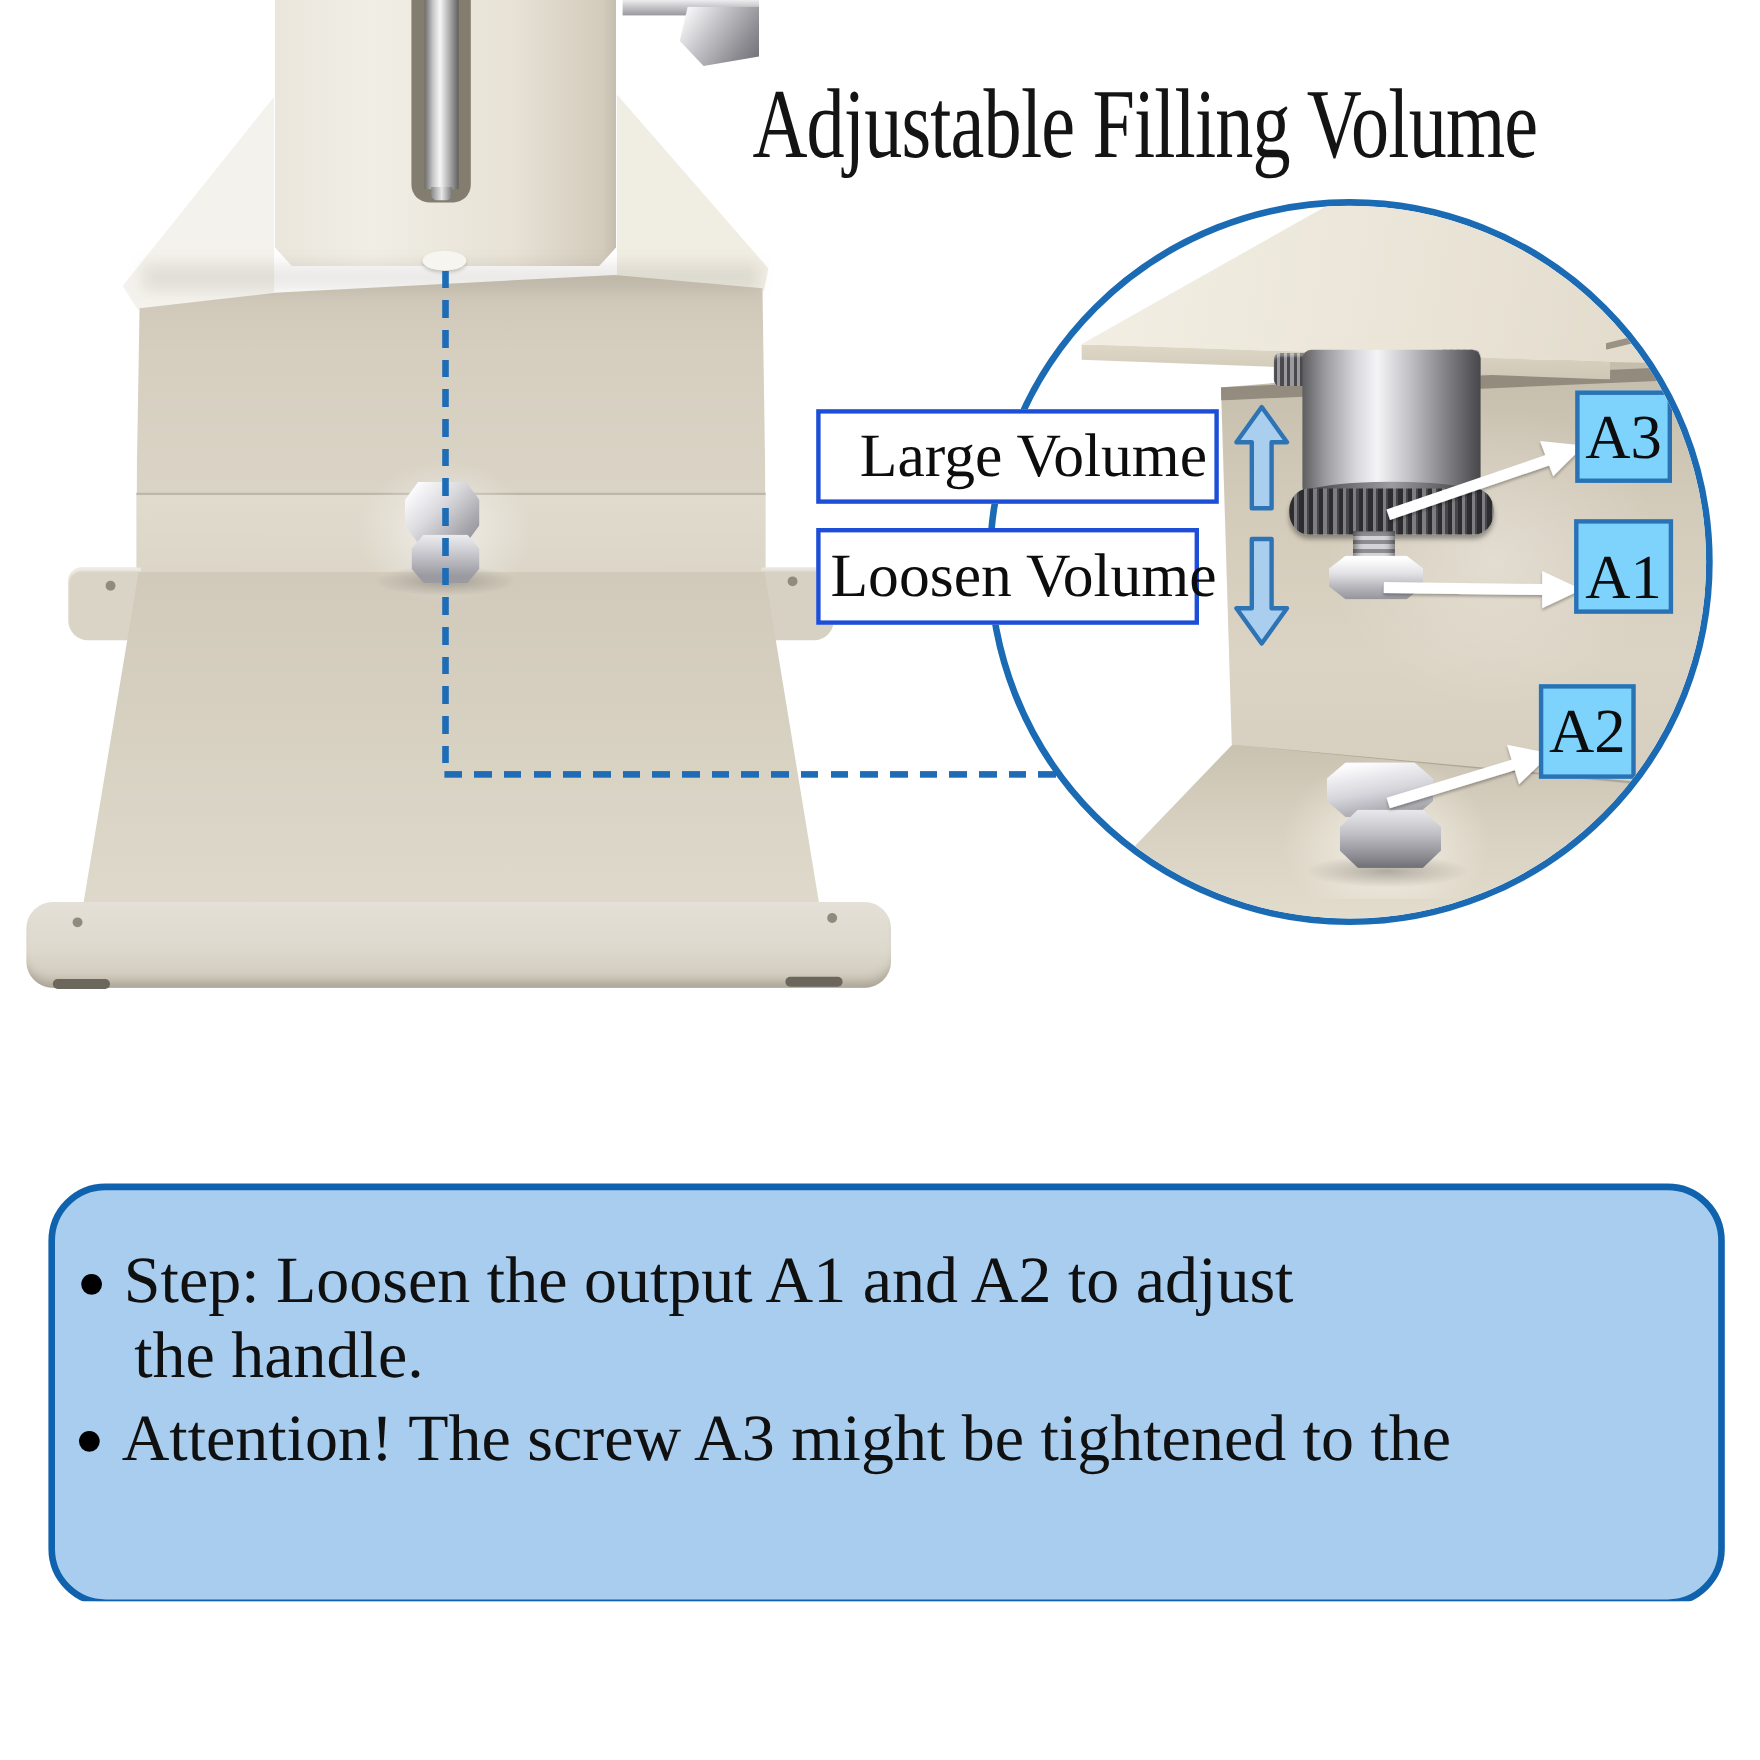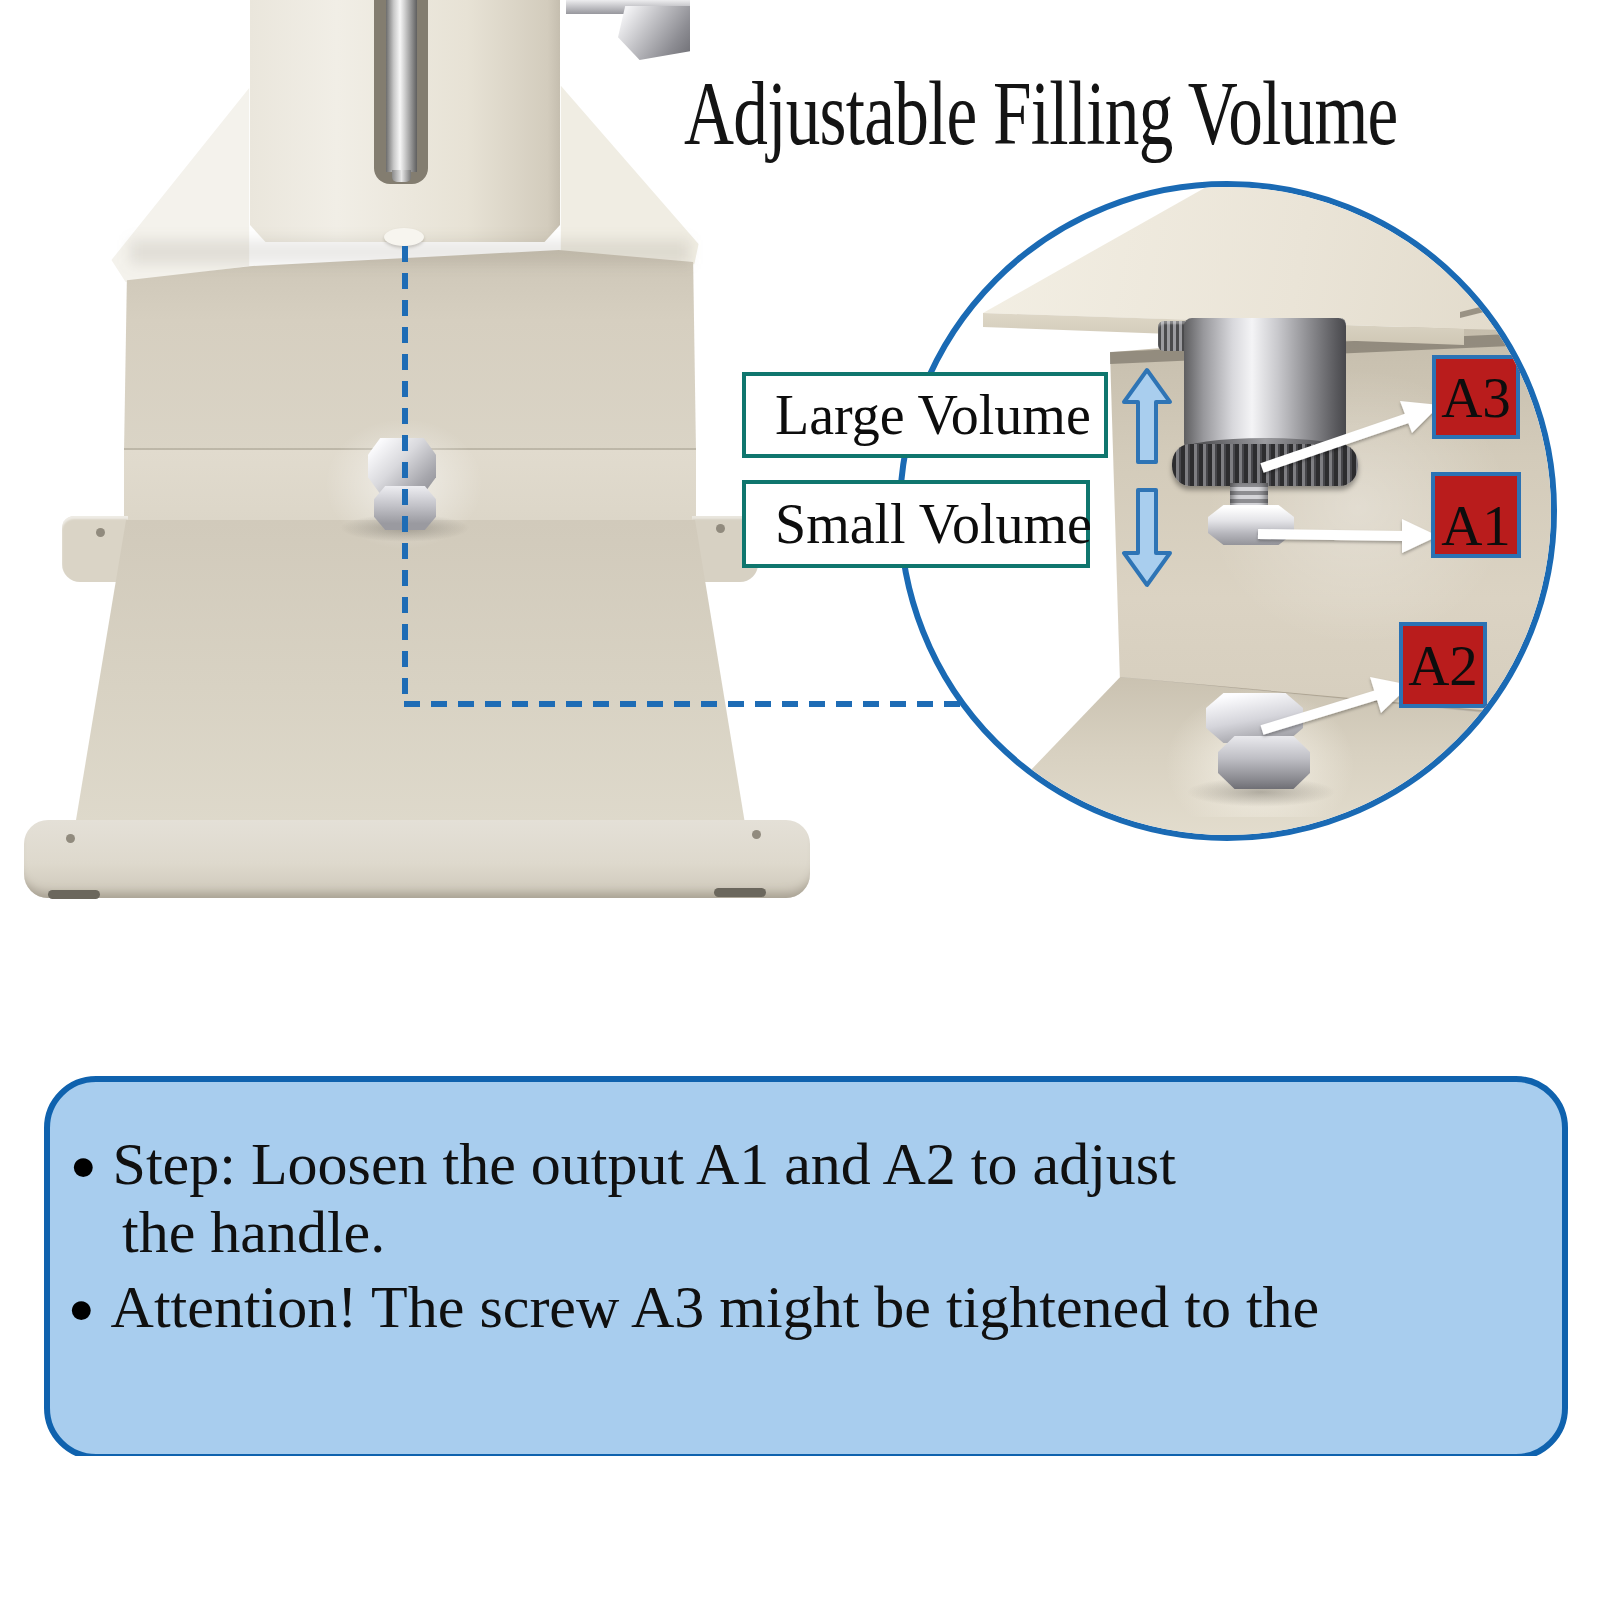--- a/index.html
+++ b/index.html
@@ -103,29 +103,29 @@
   .c-nutA1{left:305px;top:318px;width:86px;height:40px;
     background:linear-gradient(180deg,#ffffff 6%,#e3e3e7 40%,#b5b5bb 72%,#94949a 100%);}
   .c-a2head{left:303px;top:506px;width:97px;height:50px;
     background:linear-gradient(170deg,#fdfdff 10%,#d5d5db 52%,#9f9fa5 88%);}
   .c-a2nut{left:315px;top:549px;width:92px;height:53px;
     background:linear-gradient(180deg,#e9e9ed 0%,#bfbfc5 42%,#8a8a90 82%,#6f6f75 100%);}
   .c-a2shadow{left:283px;top:590px;width:150px;height:30px;
     background:radial-gradient(ellipse,rgba(50,45,35,.32),rgba(50,45,35,0) 70%);}
   .c-svg{left:0;top:0;width:648px;height:648px;}
 
-  .alabel{background:#b91c1c;border:4px solid #2b72b4;color:#0d0d0d;font-size:57px;
+  .alabel{background:#7dd3fc;border:4px solid #2b72b4;color:#0d0d0d;font-size:57px;
     display:flex;align-items:center;justify-content:center;line-height:1;}
   .alabel-a3{left:529px;top:168px;width:88px;height:84px;}
   .alabel-a1{left:528px;top:285px;width:90px;height:86px;align-items:flex-end;}
   .alabel-a2{left:496px;top:435px;width:88px;height:86px;}
 
   
-  .vol{background:#ffffff;border:4px solid #0f766e;color:#0d0d0d;font-size:56px;
-    display:flex;align-items:center;padding-left:29px;white-space:nowrap;}
+  .vol{background:#ffffff;border:4px solid #1d4ed8;color:#0d0d0d;font-size:56px;
+    display:flex;align-items:center;padding-left:29px;white-space:nowrap;justify-content:center;}
   .vol-large{left:742px;top:372px;width:366px;height:86px;}
   .vol-small{left:742px;top:480px;width:348px;height:88px;}
 
   
   .title{left:684px;top:62px;font-size:90px;color:#141414;letter-spacing:-1px;white-space:nowrap;
     transform:scaleX(.77);transform-origin:left top;}
   .watermark{left:645px;top:772px;font-size:28px;color:#a3a3a3;letter-spacing:1.5px;white-space:nowrap;}
 
   
   .notebox{left:44px;top:1076px;width:1524px;height:384px;background:#a8cdee;
@@ -228,21 +228,21 @@
     </div>
     <div class="abs alabel alabel-a2">
       <span>A2</span>
     </div>
   </div>
 
   <div class="abs vol vol-large">
     <span>Large Volume</span>
   </div>
   <div class="abs vol vol-small">
-    <span>Small Volume</span>
+    <span>Loosen Volume</span>
   </div>
 
   <div class="abs notebox"></div>
   <div class="abs note-line nl1">
     <span class="bullet">●</span>
     <span>Step: Loosen the output A1 and A2 to adjust</span>
   </div>
   <div class="abs note-line nl2">
     <span>the handle.</span>
   </div>

